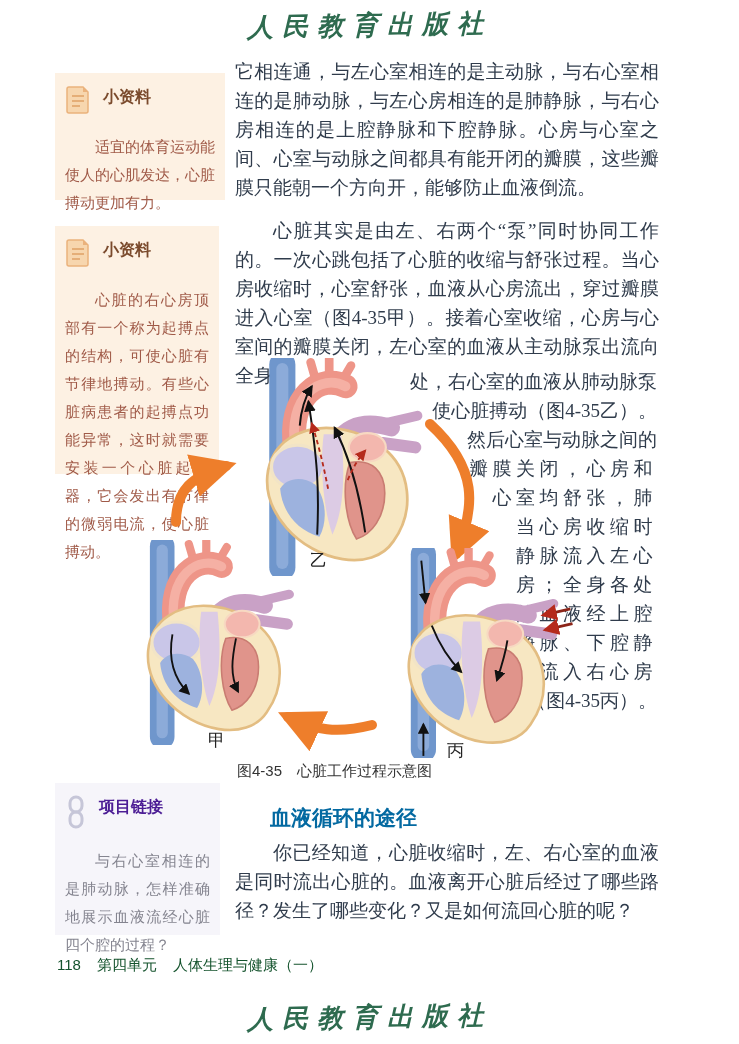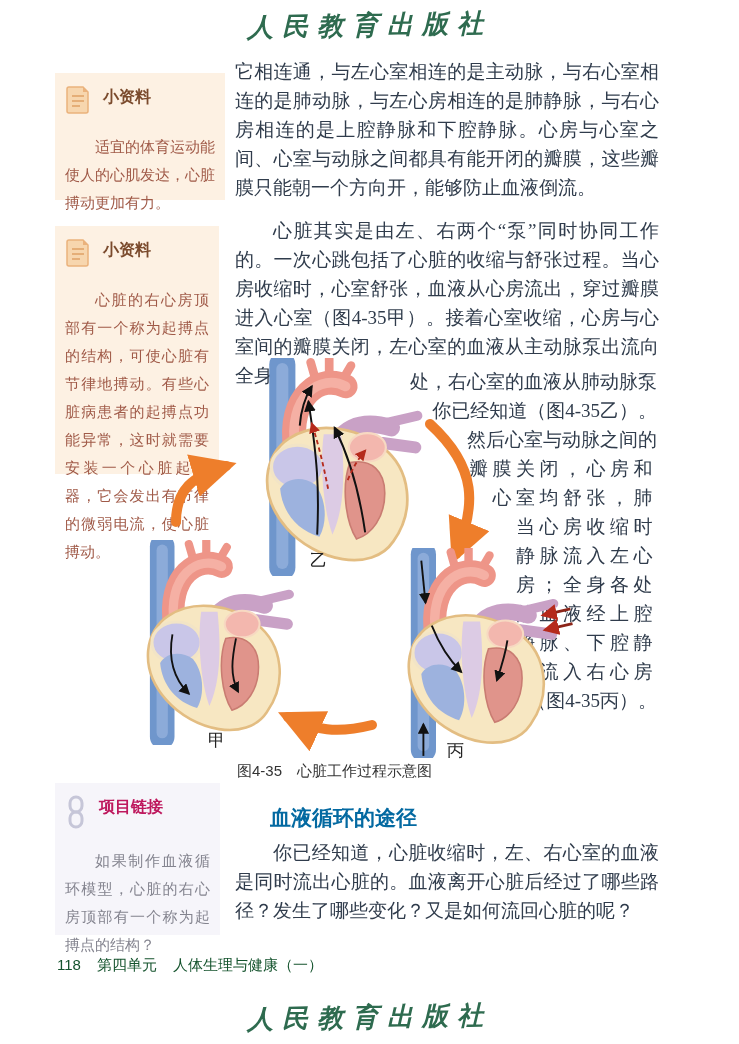--- a/index.html
+++ b/index.html
@@ -11,21 +11,21 @@
   .logo.top{top:8px;}
   .logo.bottom{top:1000px;}
 
   
   .sbox{position:absolute;border-radius:0;box-sizing:border-box;padding:12px 10px 8px 10px;}
   .sbox.peach{background:#fdf1e3;}
   .sbox.lav{background:#f6f5fa;}
   .sbox .hd{display:flex;align-items:flex-start;}
   .sbox .hd .ttl{margin-left:12px;font-weight:bold;font-size:16px;padding-top:2px;}
   .peach .hd .ttl{color:#7a4a2c;}
-  .lav .hd .ttl{color:#be185d;}
+  .lav .hd .ttl{color:#4c1d95;}
   .sbox .bd{font-size:15px;line-height:28px;text-align:justify;text-indent:2em;margin-top:18px;}
   .peach .bd{color:#a05a48;}
   .lav .bd{color:#84848f;}
 
   
   .para{position:absolute;left:235px;width:424px;font-size:19px;line-height:29px;
         text-align:justify;color:#303c4c;}
   .indent{text-indent:2em;}
   .wrapline{position:absolute;right:82px;font-size:19px;line-height:29px;color:#303c4c;white-space:nowrap;}
   .wrapline.sp{letter-spacing:4.5px;}
@@ -84,28 +84,28 @@
   <div class="sbox lav" style="left:55px;top:783px;width:165px;height:152px;">
     <div class="hd">
       <span>
         <svg width="22" height="34" viewBox="0 0 22 34">
           <rect x="5" y="2" width="12" height="15" rx="6" fill="none" stroke="#c6c6d8" stroke-width="3"></rect>
           <rect x="5" y="17" width="12" height="15" rx="6" fill="none" stroke="#c6c6d8" stroke-width="3"></rect>
         </svg>
       </span>
       <span class="ttl">项目链接</span>
     </div>
-    <div class="bd">如果制作血液循环模型，心脏的右心房顶部有一个称为起搏点的结构？</div>
+    <div class="bd">与右心室相连的是肺动脉，怎样准确地展示血液流经心脏四个腔的过程？</div>
   </div>
 
   <div class="para" style="top:57px;">它相连通，与左心室相连的是主动脉，与右心室相连的是肺动脉，与左心房相连的是肺静脉，与右心房相连的是上腔静脉和下腔静脉。心房与心室之间、心室与动脉之间都具有能开闭的瓣膜，这些瓣膜只能朝一个方向开，能够防止血液倒流。</div>
   <div class="para indent" style="top:216px;">心脏其实是由左、右两个“泵”同时协同工作的。一次心跳包括了心脏的收缩与舒张过程。当心房收缩时，心室舒张，血液从心房流出，穿过瓣膜进入心室（图4-35甲）。接着心室收缩，心房与心室间的瓣膜关闭，左心室的血液从主动脉泵出流向全身各</div>
 
   <div class="wrapline" style="top:367px;">处，右心室的血液从肺动脉泵</div>
-  <div class="wrapline" style="top:396px;">你已经知道（图4-35乙）。</div>
+  <div class="wrapline" style="top:396px;">使心脏搏动（图4-35乙）。</div>
   <div class="wrapline" style="top:425px;">然后心室与动脉之间的</div>
   <div class="wrapline sp" style="top:454px;">瓣膜关闭，心房和</div>
   <div class="wrapline sp" style="top:483px;">心室均舒张，肺</div>
   <div class="wrapline sp" style="top:512px;">当心房收缩时</div>
   <div class="wrapline sp" style="top:541px;">静脉流入左心</div>
   <div class="wrapline sp" style="top:570px;">房；全身各处</div>
   <div class="wrapline sp" style="top:599px;">的血液经上腔</div>
   <div class="wrapline sp" style="top:628px;">静脉、下腔静</div>
   <div class="wrapline sp" style="top:657px;">脉流入右心房</div>
   <div class="wrapline" style="top:686px;">（图4-35丙）。</div>

